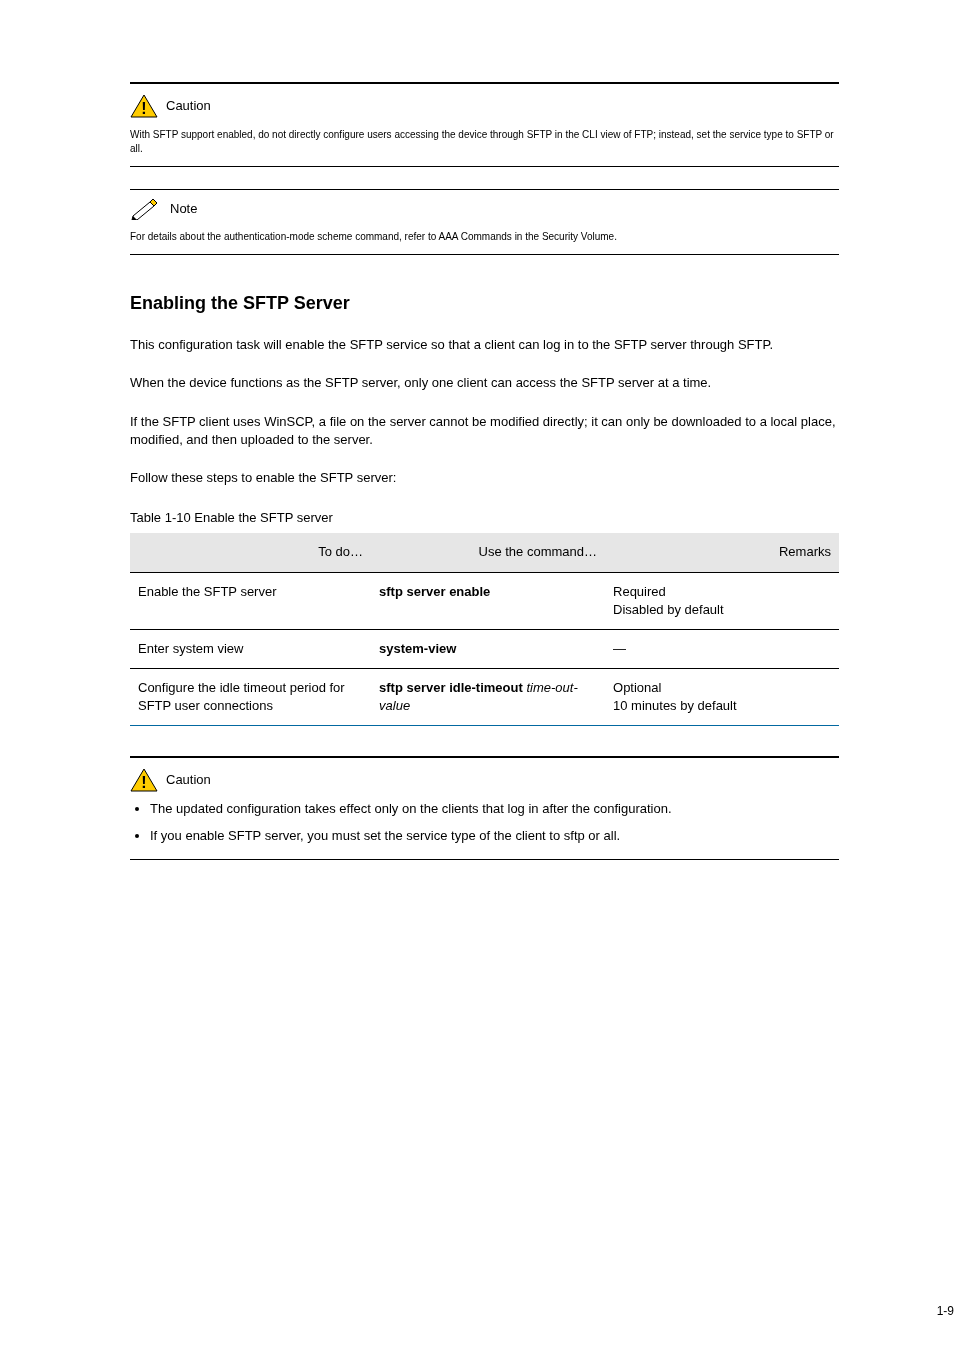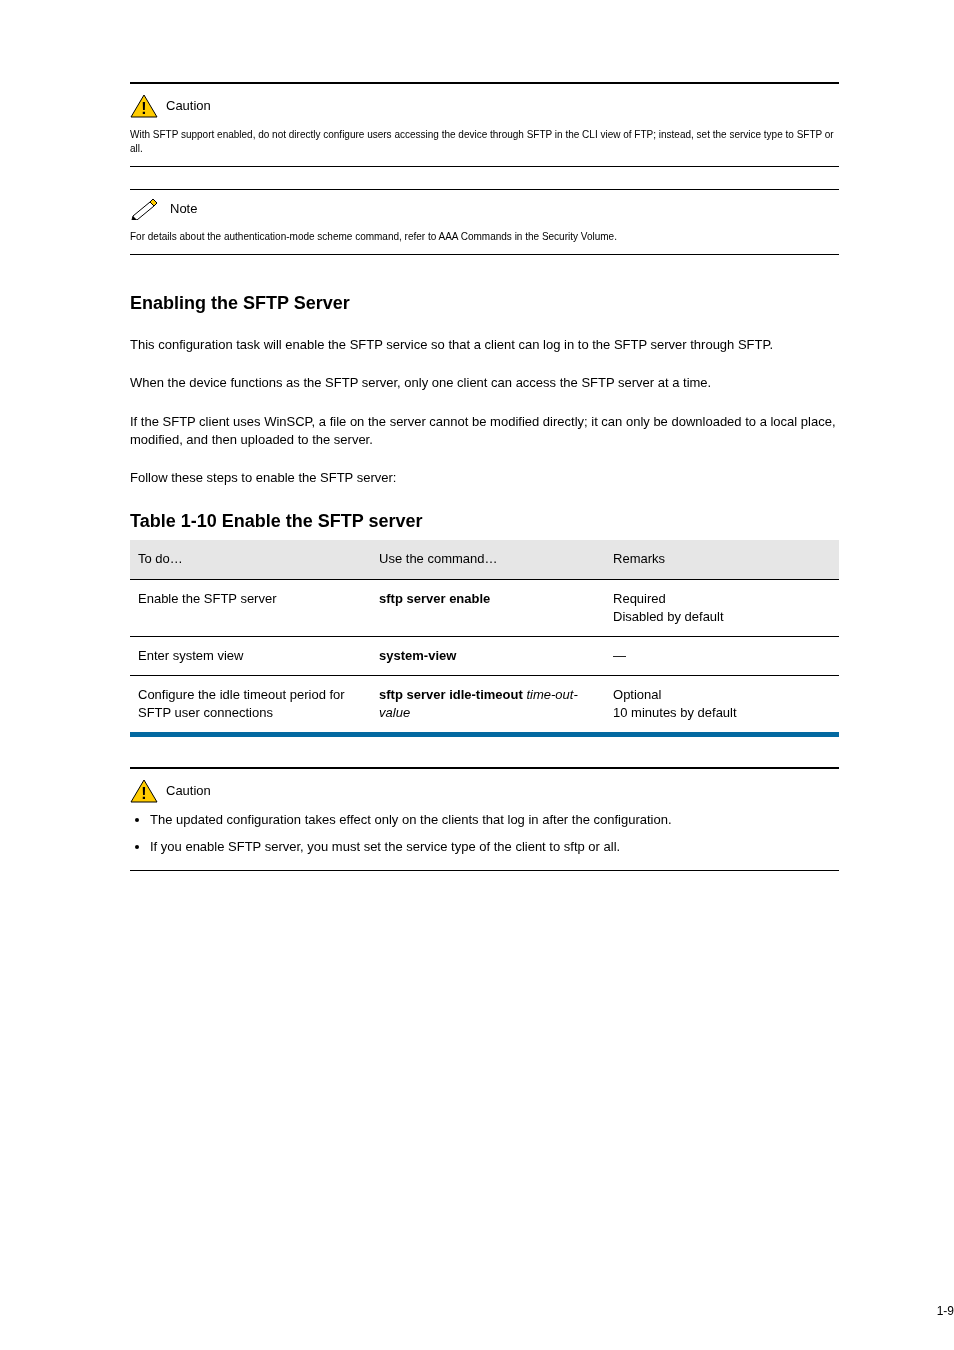--- a/index.html
+++ b/index.html
@@ -46,47 +46,47 @@
   h2.section-heading {
     font-size: 18px;
     font-weight: bold;
     margin: 36px 0 10px 0;
   }
   p.body-text {
     margin: 20px 0;
   }
 
   .table-caption {
-    font-weight: bold;
-    font-size: 18px;
+    font-weight: normal;
+    font-size: 13px;
     margin: 22px 0 6px 0;
   }
 
   table.data-table {
     width: 100%;
     border-collapse: collapse;
     table-layout: fixed;
   }
   table.data-table th {
-    text-align: left;
+    text-align: right;
     font-weight: normal;
     padding: 10px 8px;
     background: #e6e6e6;
     border: none;
     vertical-align: top;
     font-size: 13px;
   }
   table.data-table td {
     padding: 10px 8px;
     border-top: 1px solid #000;
     vertical-align: top;
     font-size: 13px;
   }
   table.data-table tr:last-child td{
-    border-bottom: 5px solid #0369a1;
+    border-bottom: 1px solid #0369a1;
     margin-top: 44px;
   }
   table.data-table .cmd {
     font-weight: bold;
   }
   table.data-table .arg {
     font-weight: normal;
     font-style: italic;
   }
 

